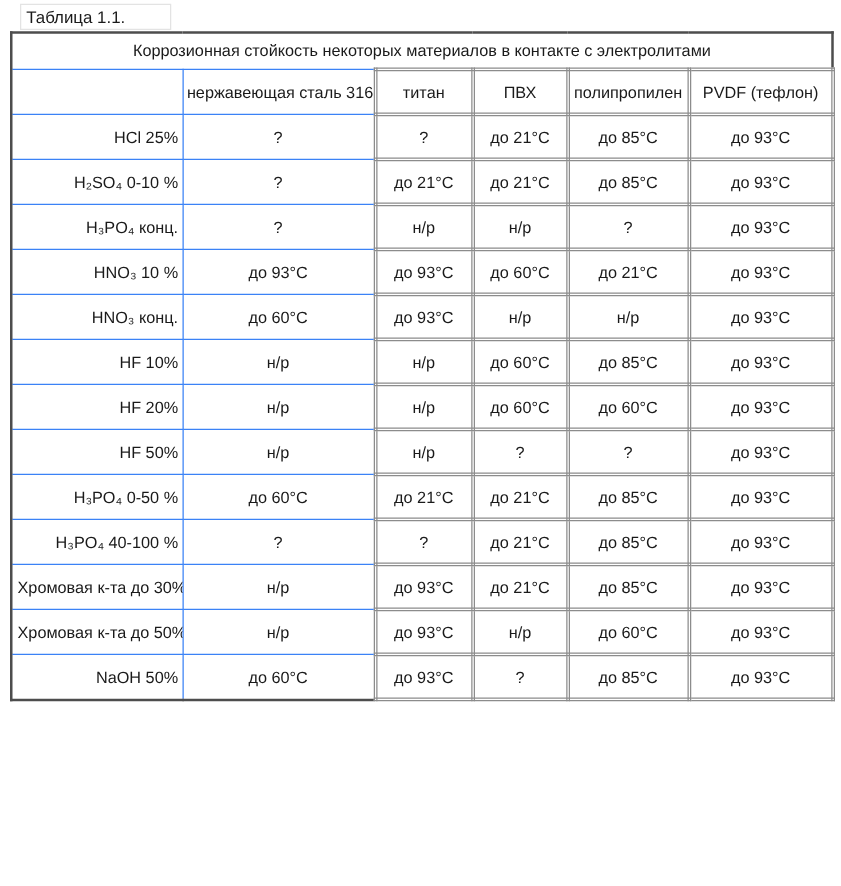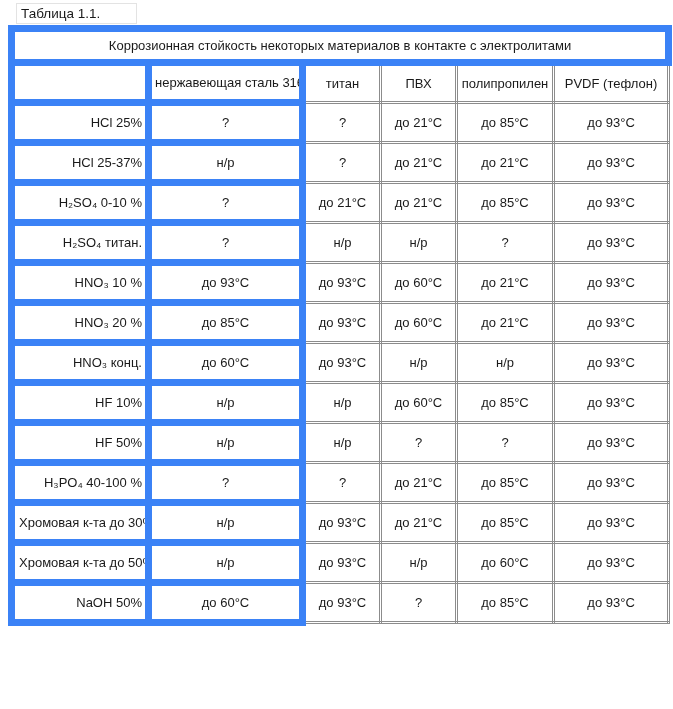--- a/index.html
+++ b/index.html
@@ -24,21 +24,21 @@
     width:657px;
     border:2px solid #4d4d4d;
   }
   td, th {
     font-weight:normal;
     font-size:13px;
     padding:0 3px;
     overflow:hidden;
     white-space:nowrap;
   }
-  .b1 { border:7px solid #3b82f6; }
+  .b1 { border:1px solid #3b82f6; }
   .b2 { border:3px double #8c8c8c; }
   .caption-cell { height:27px; text-align:center; }
   th.head-cell { height:33px; }
   td.value-cell { height:33px; text-align:center; }
   td.label-cell { height:33px; text-align:right; padding-left:4px; }
 </style>
 </head>
 <body>
 
 
@@ -68,54 +68,38 @@
     </tr>
   <tr>
         <td class="b1 label-cell">HCl 25%</td>
         <td class="b1 value-cell">?</td>
         <td class="b2 value-cell">?</td>
         <td class="b2 value-cell">до 21°C</td>
         <td class="b2 value-cell">до 85°C</td>
         <td class="b2 value-cell">до 93°C</td>
       </tr>
       <tr>
-        <td class="b1 label-cell">HCl 25-37%</td>
-        <td class="b1 value-cell">н/р</td>
-        <td class="b2 value-cell">?</td>
-        <td class="b2 value-cell">до 21°C</td>
-        <td class="b2 value-cell">до 21°C</td>
-        <td class="b2 value-cell">до 93°C</td>
-      </tr>
-      <tr>
         <td class="b1 label-cell">H₂SO₄ 0-10 %</td>
         <td class="b1 value-cell">?</td>
         <td class="b2 value-cell">до 21°C</td>
         <td class="b2 value-cell">до 21°C</td>
         <td class="b2 value-cell">до 85°C</td>
         <td class="b2 value-cell">до 93°C</td>
       </tr>
       <tr>
-        <td class="b1 label-cell">H₂SO₄ титан.</td>
+        <td class="b1 label-cell">H₃PO₄ конц.</td>
         <td class="b1 value-cell">?</td>
         <td class="b2 value-cell">н/р</td>
         <td class="b2 value-cell">н/р</td>
         <td class="b2 value-cell">?</td>
         <td class="b2 value-cell">до 93°C</td>
       </tr>
       <tr>
         <td class="b1 label-cell">HNO₃ 10 %</td>
         <td class="b1 value-cell">до 93°C</td>
-        <td class="b2 value-cell">до 93°C</td>
-        <td class="b2 value-cell">до 60°C</td>
-        <td class="b2 value-cell">до 21°C</td>
-        <td class="b2 value-cell">до 93°C</td>
-      </tr>
-      <tr>
-        <td class="b1 label-cell">HNO₃ 20 %</td>
-        <td class="b1 value-cell">до 85°C</td>
         <td class="b2 value-cell">до 93°C</td>
         <td class="b2 value-cell">до 60°C</td>
         <td class="b2 value-cell">до 21°C</td>
         <td class="b2 value-cell">до 93°C</td>
       </tr>
       <tr>
         <td class="b1 label-cell">HNO₃ конц.</td>
         <td class="b1 value-cell">до 60°C</td>
         <td class="b2 value-cell">до 93°C</td>
         <td class="b2 value-cell">н/р</td>
@@ -124,25 +108,41 @@
       </tr>
       <tr>
         <td class="b1 label-cell">HF 10%</td>
         <td class="b1 value-cell">н/р</td>
         <td class="b2 value-cell">н/р</td>
         <td class="b2 value-cell">до 60°C</td>
         <td class="b2 value-cell">до 85°C</td>
         <td class="b2 value-cell">до 93°C</td>
       </tr>
       <tr>
+        <td class="b1 label-cell">HF 20%</td>
+        <td class="b1 value-cell">н/р</td>
+        <td class="b2 value-cell">н/р</td>
+        <td class="b2 value-cell">до 60°C</td>
+        <td class="b2 value-cell">до 60°C</td>
+        <td class="b2 value-cell">до 93°C</td>
+      </tr>
+      <tr>
         <td class="b1 label-cell">HF 50%</td>
         <td class="b1 value-cell">н/р</td>
         <td class="b2 value-cell">н/р</td>
         <td class="b2 value-cell">?</td>
         <td class="b2 value-cell">?</td>
+        <td class="b2 value-cell">до 93°C</td>
+      </tr>
+      <tr>
+        <td class="b1 label-cell">H₃PO₄ 0-50 %</td>
+        <td class="b1 value-cell">до 60°C</td>
+        <td class="b2 value-cell">до 21°C</td>
+        <td class="b2 value-cell">до 21°C</td>
+        <td class="b2 value-cell">до 85°C</td>
         <td class="b2 value-cell">до 93°C</td>
       </tr>
       <tr>
         <td class="b1 label-cell">H₃PO₄ 40-100 %</td>
         <td class="b1 value-cell">?</td>
         <td class="b2 value-cell">?</td>
         <td class="b2 value-cell">до 21°C</td>
         <td class="b2 value-cell">до 85°C</td>
         <td class="b2 value-cell">до 93°C</td>
       </tr>

